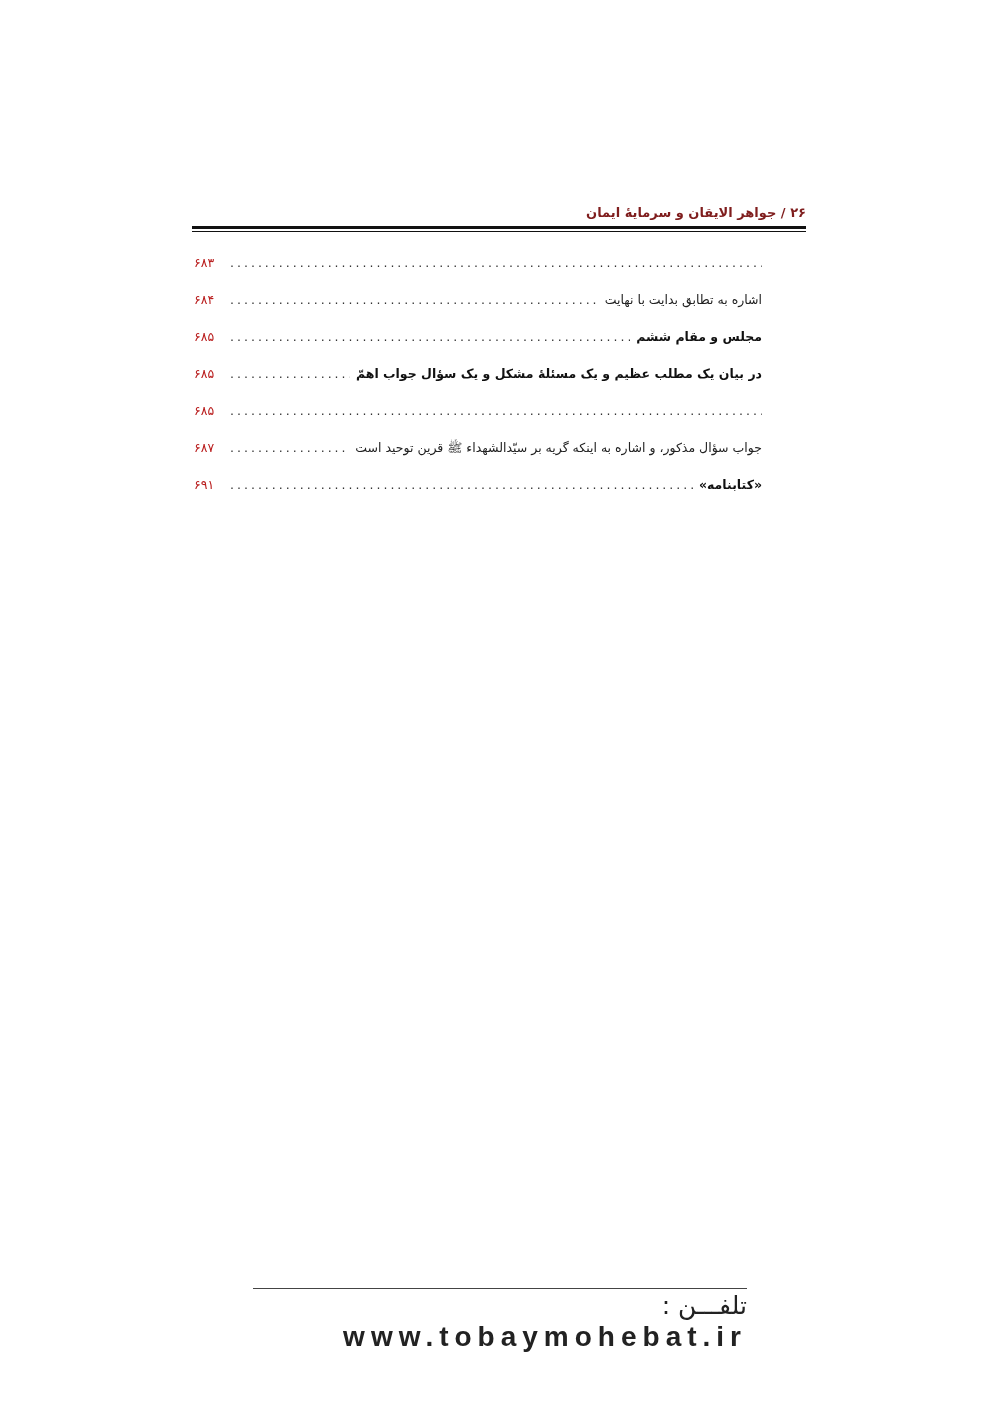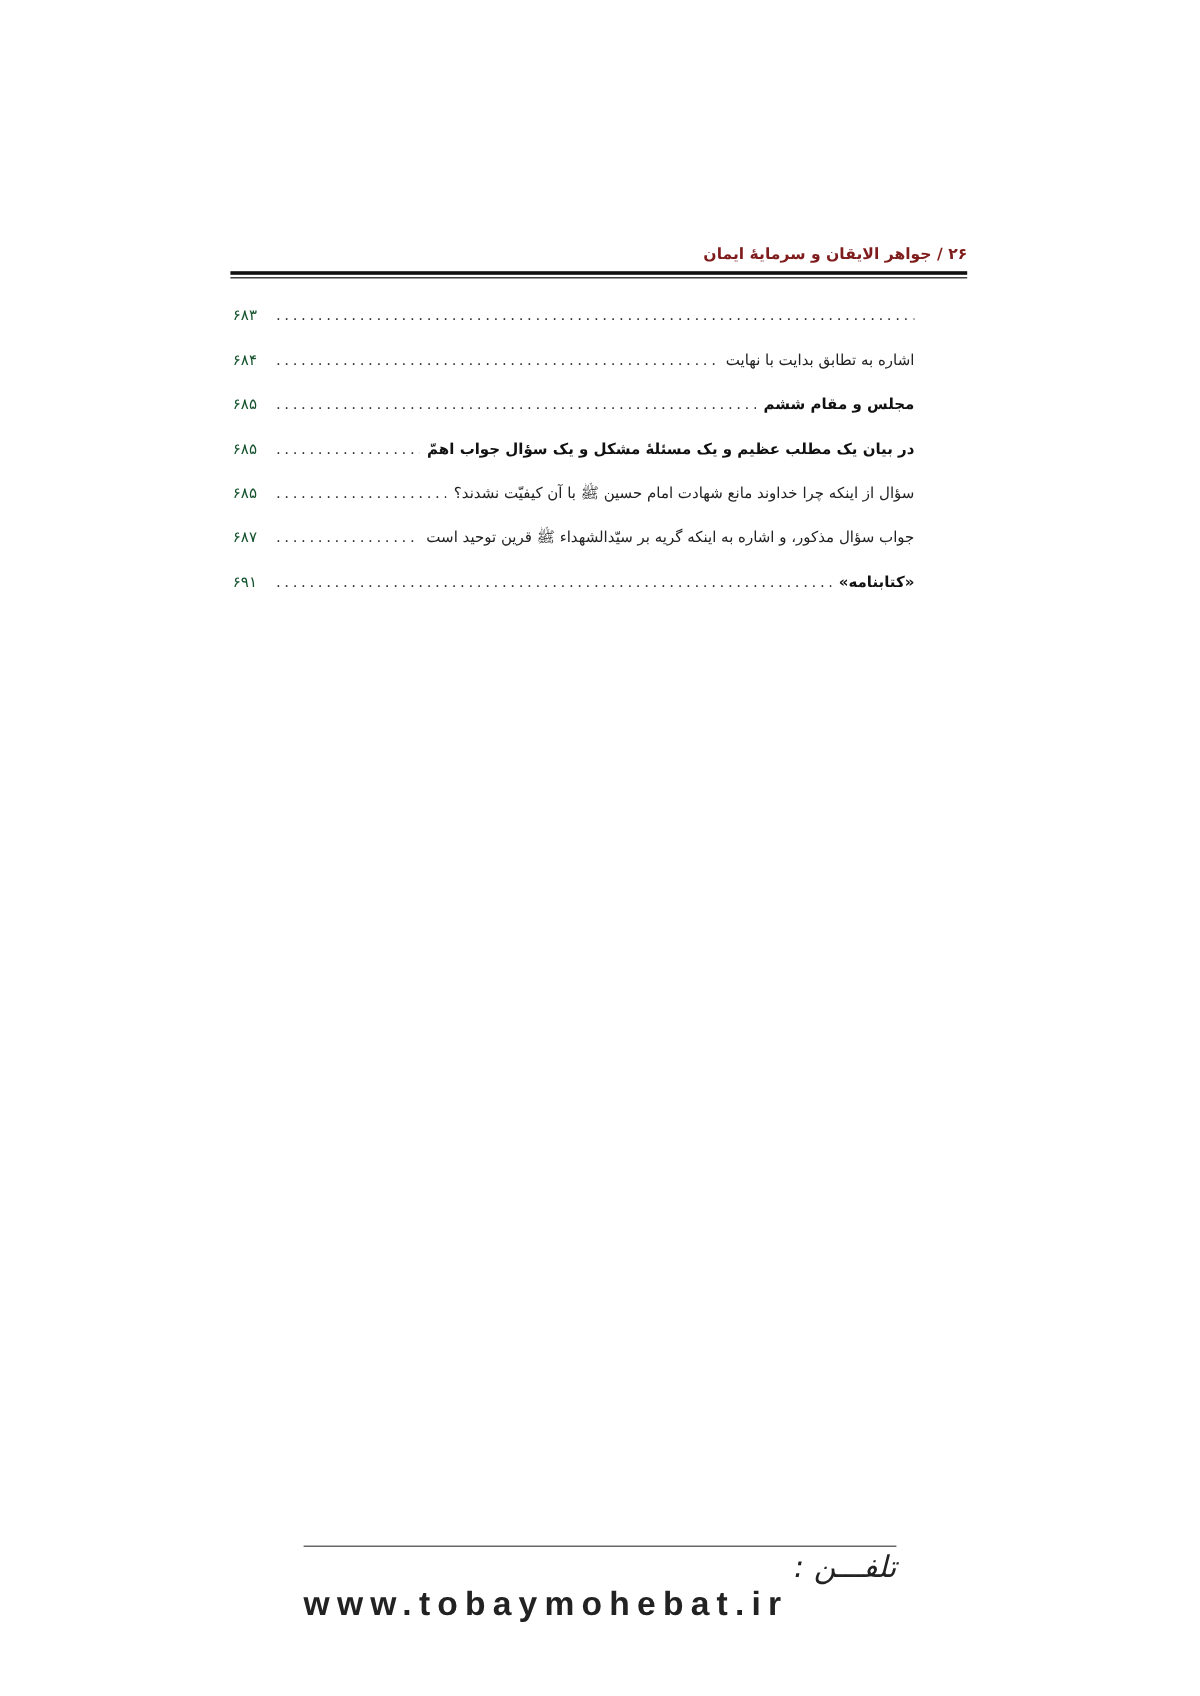--- a/index.html
+++ b/index.html
@@ -74,21 +74,21 @@
       direction: ltr;
       text-align: right;
     }
     .toc-leader::before {
       content: "..............................................................................................................................................................";
     }
     .toc-page {
       flex: 0 0 auto;
       padding-right: 8px;
       font-weight: normal;
-      color: #14532d;
+      color: #b91c1c;
       min-width: 36px;
       text-align: left;
     }
 
     
     .footer-rule {
       position: absolute;
       top: 1288px;
       left: 253px;
       width: 494px;
@@ -102,28 +102,28 @@
       width: 494px;
       direction: rtl;
       display: flex;
       justify-content: space-between;
       align-items: center;
       font-family: "DejaVu Sans", sans-serif;
       font-size: 25px;
       line-height: 30px;
       color: #222;
     }
-    .footer-phone .phone-label { letter-spacing: 1px; font-style: italic; }
+    .footer-phone .phone-label { letter-spacing: 1px; }
     .footer-phone .phone-numbers { direction: rtl; letter-spacing: 1px; }
     .footer-website {
       position: absolute;
       top: 1320px;
       left: 253px;
       width: 494px;
-      text-align: left;
+      text-align: right;
       direction: ltr;
       font-family: "Liberation Sans", sans-serif;
       font-weight: bold;
       font-size: 28px;
       letter-spacing: 6px;
       line-height: 34px;
       color: #222;
     }
   </style>
 </head>
@@ -154,21 +154,20 @@
     <span class="toc-page">۶۸۵</span>
   </div>
 
   <div class="toc-entry bold">
     <span class="toc-title">در بیان یک مطلب عظیم و یک مسئلهٔ مشکل و یک سؤال جواب اهمّ</span>
     <span class="toc-leader"></span>
     <span class="toc-page">۶۸۵</span>
   </div>
 
   <div class="toc-entry">
-    <span class="toc-title">سؤال از اینکه چرا خداوند مانع شهادت امام حسین ﷺ با آن کیفیّت نشدند؟</span>
     <span class="toc-leader"></span>
     <span class="toc-page">۶۸۵</span>
   </div>
 
   <div class="toc-entry">
     <span class="toc-title">جواب سؤال مذکور، و اشاره به اینکه گریه بر سیّدالشهداء ﷺ قرین توحید است</span>
     <span class="toc-leader"></span>
     <span class="toc-page">۶۸۷</span>
   </div>
 

